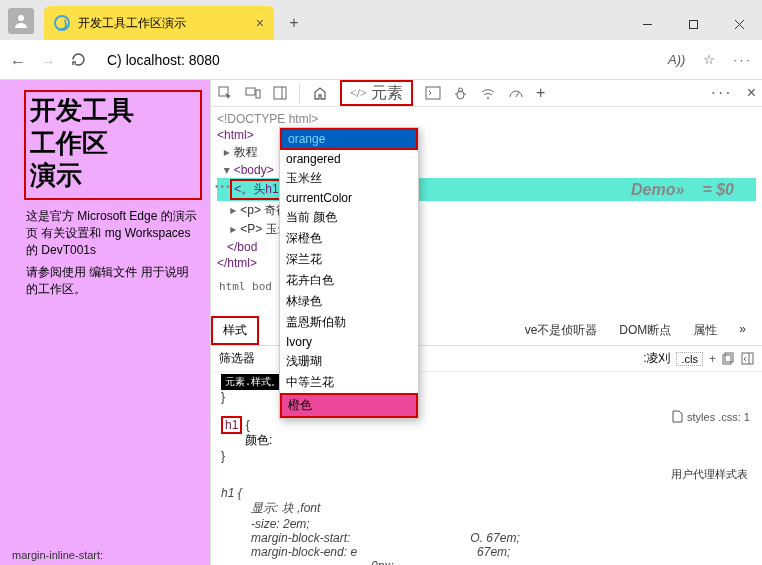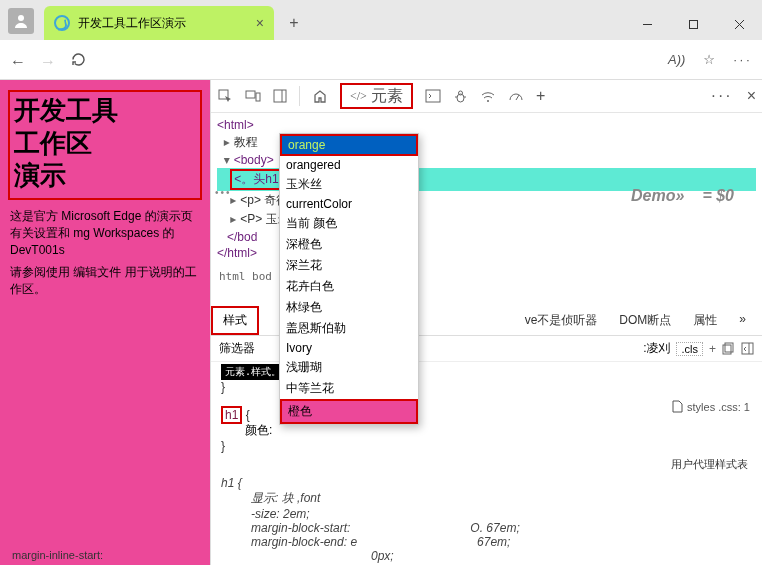--- a/index.html
+++ b/index.html
@@ -1,32 +1,32 @@
 <!DOCTYPE html>
 <html><head>
 <meta charset="utf-8">
 <style>
 * { margin: 0; padding: 0; box-sizing: border-box; font-family: "Segoe UI", Arial, sans-serif; }
 body { width: 762px; height: 565px; background: #f3f3f3; overflow: hidden; }
 .titlebar { height: 40px; display: flex; align-items: flex-end; background: #e8e8e8; }
 .avatar { width: 26px; height: 26px; background: #b0b0b0; border-radius: 3px; margin: 0 10px 6px 8px; display: flex; align-items: center; justify-content: center; }
-.tab { display: flex; align-items: center; background: #bef264; height: 34px; border-radius: 6px 6px 0 0; padding: 8px 10px; gap: 8px; width: 230px; }
+.tab { display: flex; align-items: center; background: #fde047; height: 34px; border-radius: 6px 6px 0 0; padding: 8px 10px; gap: 8px; width: 230px; }
 .tab-icon { width: 16px; height: 16px; border: 2px solid #3ea6d8; border-radius: 50%; position: relative; }
 .tab-icon::after { content: ""; position: absolute; width: 8px; height: 8px; border: 2px solid #3ea6d8; border-left: none; border-top: none; right: 1px; bottom: -1px; border-radius: 0 0 50% 0; transform: rotate(-10deg); }
 .tab-title { font-size: 12px; flex: 1; white-space: nowrap; overflow: hidden; }
 .tab-close { font-size: 14px; color: #555; cursor: pointer; }
 .newtab { width: 28px; height: 28px; display: flex; align-items: center; justify-content: center; font-size: 16px; color: #555; margin-left: 6px; margin-bottom: 3px; }
 .winctrl { margin-left: auto; display: flex; }
 .winctrl div { width: 46px; height: 32px; display: flex; align-items: center; justify-content: center; color: #333; font-size: 11px; }
 .addrbar { height: 40px; background: #fff; display: flex; align-items: center; padding: 0 10px; gap: 14px; border-bottom: 1px solid #ddd; }
 .addrbar .nav { font-size: 16px; color: #555; }
 .url { font-size: 14px; margin-left: 6px; }
 .addr-right { margin-left: auto; display: flex; gap: 18px; color: #555; font-size: 13px; align-items: center; }
 .content { display: flex; height: calc(100% - 80px); }
-.page { width: 210px; background: #ec4899; padding: 10px 0 0 0; position: relative; }
+.page { width: 210px; background: #f0abfc; padding: 10px 0 0 16px; position: relative; }
 .page-heading { border: 2px solid #d40000; margin: 0 8px; padding: 2px 4px 6px 4px; }
 .page-heading h1 { font-size: 26px; font-weight: 700; line-height: 1.25; }
 .page-body { padding: 8px 10px; font-size: 12px; line-height: 1.45; }
 .page-footer { position: absolute; bottom: 4px; left: 12px; font-size: 11px; color: #333; }
 .devtools { flex: 1; background: #fff; display: flex; flex-direction: column; border-left: 1px solid #ddd; }
 .devbar { height: 36px; display: flex; align-items: center; padding: 0 6px; gap: 12px; border-bottom: 1px solid #e5e5e5; color: #555; }
 .devbar .grp { display: flex; gap: 12px; align-items: center; }
 .devbar .sep { width: 1px; height: 20px; background: #ddd; }
 .elements-tab { display: flex; align-items: center; gap: 4px; border: 2px solid #d40000; padding: 2px 8px; height: 26px; }
 .devbar .right { margin-left: auto; display: flex; gap: 14px; align-items: center; }
@@ -36,21 +36,21 @@
 .dom .tag { color: #6b1d7a; }
 .dom .tri { color: #666; display: inline-block; width: 10px; }
 .dom-line { padding: 1px 0; white-space: pre; }
 .sel-hl { background: #5eead4; }
 .redbox-sm { border: 2px solid #d40000; display: inline-block; padding: 0 2px; }
 .ellipsis { position: absolute; left: 4px; top: 74px; color: #888; font-size: 10px; letter-spacing: 2px; }
 .info-right { position: absolute; right: 28px; top: 74px; font-size: 16px; color: #888; font-style: italic; font-weight: bold; }
 .info-right .eq { margin-left: 18px; font-style: italic; }
 .autocomplete { position: absolute; left: 68px; top: 20px; width: 140px; background: #fff; border: 1px solid #ccc; box-shadow: 2px 3px 8px rgba(0,0,0,0.25); z-index: 10; font-size: 12px; max-height: 316px; overflow: hidden; }
 .autocomplete .item { padding: 2px 6px; }
-.autocomplete .item.sel { background: #0060c0; color: #bef264; }
+.autocomplete .item.sel { background: #0060c0; color: #7dd3fc; }
 .autocomplete .item.sel.redb { border: 2px solid #d40000; }
 .autocomplete .item.last { border: 2px solid #d40000; background: #ec4899; }
 .bread { font-size: 11px; color: #666; padding: 5px 8px 2px; font-family: Consolas, monospace; }
 .tabs2 { display: flex; align-items: center; border-bottom: 1px solid #ddd; height: 30px; font-size: 12px; margin-top: 21px; }
 .tabs2 .t { padding: 4px 10px; }
 .tabs2 .t.active { border: 2px solid #d40000; }
 .tabs2 .rtabs { margin-left: auto; display: flex; gap: 22px; padding-right: 16px; color: #333; }
 .filters { display: flex; align-items: center; justify-content: space-between; padding: 4px 8px; font-size: 12px; border-bottom: 1px solid #eee; }
 .filters .fl { display: flex; align-items: center; gap: 6px; }
 .filters .cls { border: 1px dotted #aaa; padding: 0 4px; font-size: 11px; }
@@ -106,20 +106,21 @@
 
 <div class="addrbar">
   <span class="nav">←</span>
   <span class="nav" style="color:#ccc">→</span>
   <span class="nav">
     <svg width="17" height="17" viewBox="0 0 17 17">
         <path d="M3 8.5a5.5 5.5 0 1 1 1.7 4" fill="none" stroke="#555" stroke-width="1.4"></path>
         <path d="M3 14v-3h3" fill="none" stroke="#555" stroke-width="1.4"></path>
       </svg>
   </span>
+  <span class="url">C) localhost: 8080</span>
   <div class="addr-right">
     <span style="font-style:italic">A))</span>
     <span>☆</span>
     <span style="letter-spacing:2px">···</span>
   </div>
 </div>
 
 <div class="content">
   <div class="page">
     <div class="page-heading">
@@ -193,20 +194,21 @@
       <span style="font-size:16px">+</span>
       <div class="right">
         <span style="letter-spacing:2px">···</span>
         <span>×</span>
       </div>
     </div>
 
     <div class="devbody">
       <div style="flex:1;position:relative">
         <div class="dom">
+          <div class="dom-line gray">&lt;!DOCTYPE html&gt;</div>
           <div class="dom-line"><span class="tag">&lt;html&gt;</span></div>
           <div class="dom-line">  <span class="tri">▸</span><span>教程</span></div>
           <div class="dom-line">  <span class="tri">▾</span><span class="tag">&lt;body&gt;</span></div>
           <div class="dom-line sel-hl">    <span class="redbox-sm"><span class="tag">&lt;。头h1</span></span></div>
           <div class="dom-line">    <span class="tri">▸</span><span>&lt;p&gt; 奇德珊瑚</span></div>
           <div class="dom-line">    <span class="tri">▸</span><span>&lt;P&gt; 玉米花-蓝色</span></div>
           <div class="dom-line">   <span class="tag">&lt;/bod</span></div>
           <div class="dom-line"><span class="tag">&lt;/html&gt;</span></div>
         </div>
         <div class="ellipsis">•••</div>

